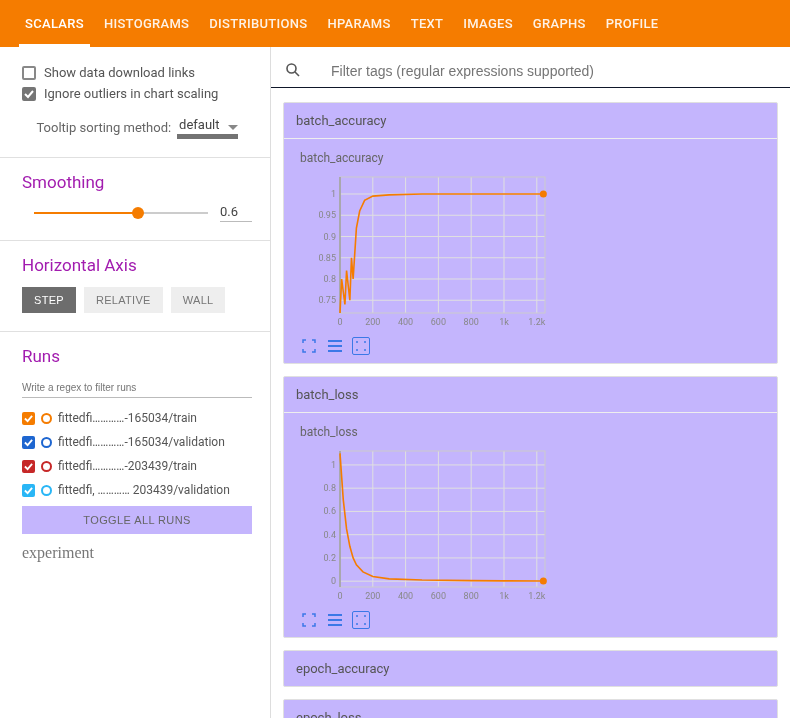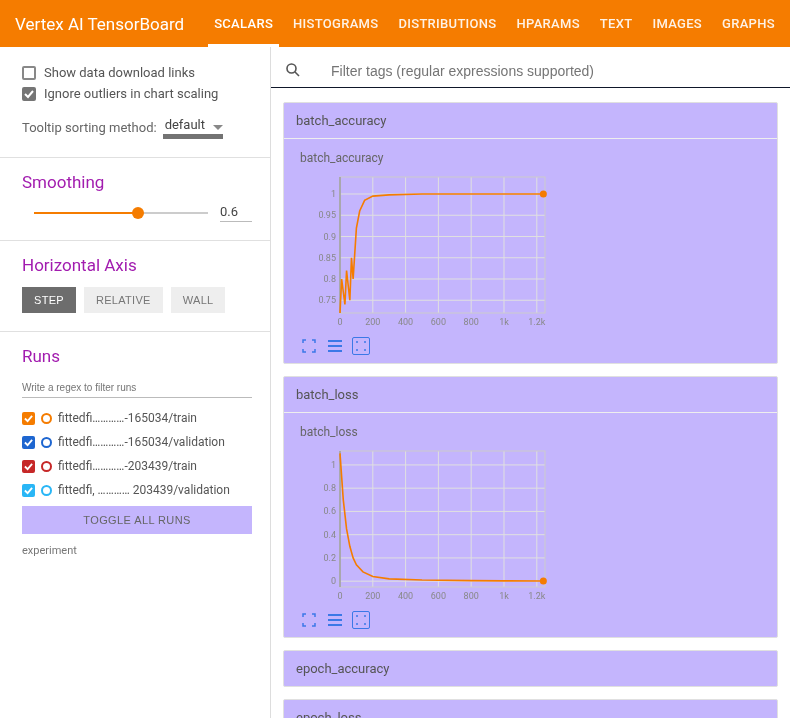--- a/index.html
+++ b/index.html
@@ -10,60 +10,59 @@
 .tab { font-size: 13px; font-weight: 500; letter-spacing: 0.3px; padding: 0 10px; display: flex; align-items: center; cursor: pointer; opacity: 0.9; position: relative; }
 .tab.active { opacity: 1; }
 .tab.active::after { content: ""; position: absolute; bottom: 0; left: 4px; right: 4px; height: 3px; background: #fff; }
 .main { display: flex; }
 .sidebar { width: 271px; padding: 18px 18px 10px 22px; border-right: 1px solid #ddd; background: #fff; }
 .chk-row { display: flex; align-items: center; margin-bottom: 6px; font-size: 13px; color: #555; }
 .chkbox { width: 14px; height: 14px; border: 2px solid #888; border-radius: 2px; margin-right: 8px; display: inline-flex; align-items: center; justify-content: center; }
 .chkbox.checked { background: #757575; border-color: #757575; }
 .chkbox.checked svg { width: 10px; height: 10px; }
 .row-label { flex: 1; }
-.tooltip-row { display: flex; align-items: center; margin-top: 14px; font-size: 13px; color: #666; }
+.tooltip-row { display: flex; align-items: center; margin-top: 14px; font-size: 13px; color: #666; justify-content: center; }
 .tooltip-select { margin-left: 6px; border: none; border-bottom: 5px solid #737373; font-size: 13px; color: #444; padding: 2px 18px 2px 2px; display: inline-flex; align-items: center; position: relative; }
 .tooltip-select .caret { position: absolute; right: 0; top: 4px; }
 hr.side-sep { border: none; border-top: 1px solid #e0e0e0; margin: 18px -18px 14px -22px; }
 .section-label { font-size: 17px; color: #a21caf; margin-bottom: 12px; }
 .slider-row { display: flex; align-items: center; gap: 12px; }
 .slider { flex: 1; height: 2px; background: #ccc; position: relative; margin-left: 12px; }
 .slider .fill { position: absolute; left: 0; top: 0; bottom: 0; background: #f57c00; }
 .slider .thumb { position: absolute; width: 12px; height: 12px; border-radius: 50%; background: #f57c00; top: -5px; }
 .slider-val { border: none; border-bottom: 1px solid #bbb; text-align: left; font-size: 13px; color: #444; width: 32px; padding-bottom: 2px; }
 .axis-btns { display: flex; gap: 8px; }
 .axis-btn { background: #eee; color: #777; font-size: 11px; font-weight: 500; padding: 7px 12px; border: none; cursor: pointer; letter-spacing: 0.3px; }
 .axis-btn.active { background: #6d6d6d; color: #fff; }
 .runs-input { width: 100%; border: none; border-bottom: 1px solid #bbb; font-size: 10px; color: #888; padding: 4px 0; margin-bottom: 8px; }
 .run-row { display: flex; align-items: center; padding: 5px 0; font-size: 12px; color: #555; gap: 6px; }
 .run-chk { width: 13px; height: 13px; border-radius: 2px; display: inline-flex; align-items: center; justify-content: center; }
 .run-chk svg { width: 9px; height: 9px; }
 .run-circle { width: 11px; height: 11px; border-radius: 50%; border: 2px solid; }
 .run-label { flex: 1; white-space: nowrap; overflow: hidden; }
 .toggle-all { width: 100%; background: #c4b5fd; border: none; font-size: 11px; color: #666; padding: 8px 0; letter-spacing: 0.4px; cursor: pointer; margin-top: 4px; }
-.experiment { font-size: 11px; color: #777; margin-top: 10px; }
+.experiment { font-size: 16px; color: #777; margin-top: 10px; font-family: Liberation Serif, serif; }
 .content { flex: 1; padding: 14px 0 0 0; background: #fff; }
 .search-row { display: flex; align-items: center; padding: 0 14px 6px 14px; border-bottom: 1px solid #0f172a; margin-bottom: 14px; gap: 24px; }
 .search-icon { margin-right: 6px; color: #555; }
 .search-row input { flex: 1; border: none; font-size: 14px; color: #888; outline: none; padding: 2px 0; }
 .panel { border: 1px solid #e0e0e0; border-radius: 2px; margin: 0 12px 12px 12px; background: #c4b5fd; }
 .panel-head { padding: 10px 12px; font-size: 13px; color: #555; border-bottom: 1px solid #eee; }
 .panel-head.nobody { border-bottom: none; }
 .chart-card { padding: 12px 10px 8px 16px; }
 .chart-title { font-size: 12px; color: #666; margin-bottom: 6px; }
 .chart-svg { display: block; }
 .chart-tools { display: flex; gap: 8px; margin-top: 6px; }
 .tool-btn { width: 18px; height: 18px; display: inline-flex; align-items: center; justify-content: center; cursor: pointer; color: #3b78e7; }
 .tool-btn.boxed { border: 1px solid #3b78e7; border-radius: 2px; }
 </style>
 </head>
 <body>
 
 <div class="header">
-  <div class="title">Vertex AI TensorBoard</div>
   <div class="tabs" id="tabs">
       <div class="tab active">SCALARS</div>
       <div class="tab">HISTOGRAMS</div>
       <div class="tab">DISTRIBUTIONS</div>
       <div class="tab">HPARAMS</div>
       <div class="tab">TEXT</div>
       <div class="tab">IMAGES</div>
       <div class="tab">GRAPHS</div>
       <div class="tab">PROFILE</div>
     </div>

